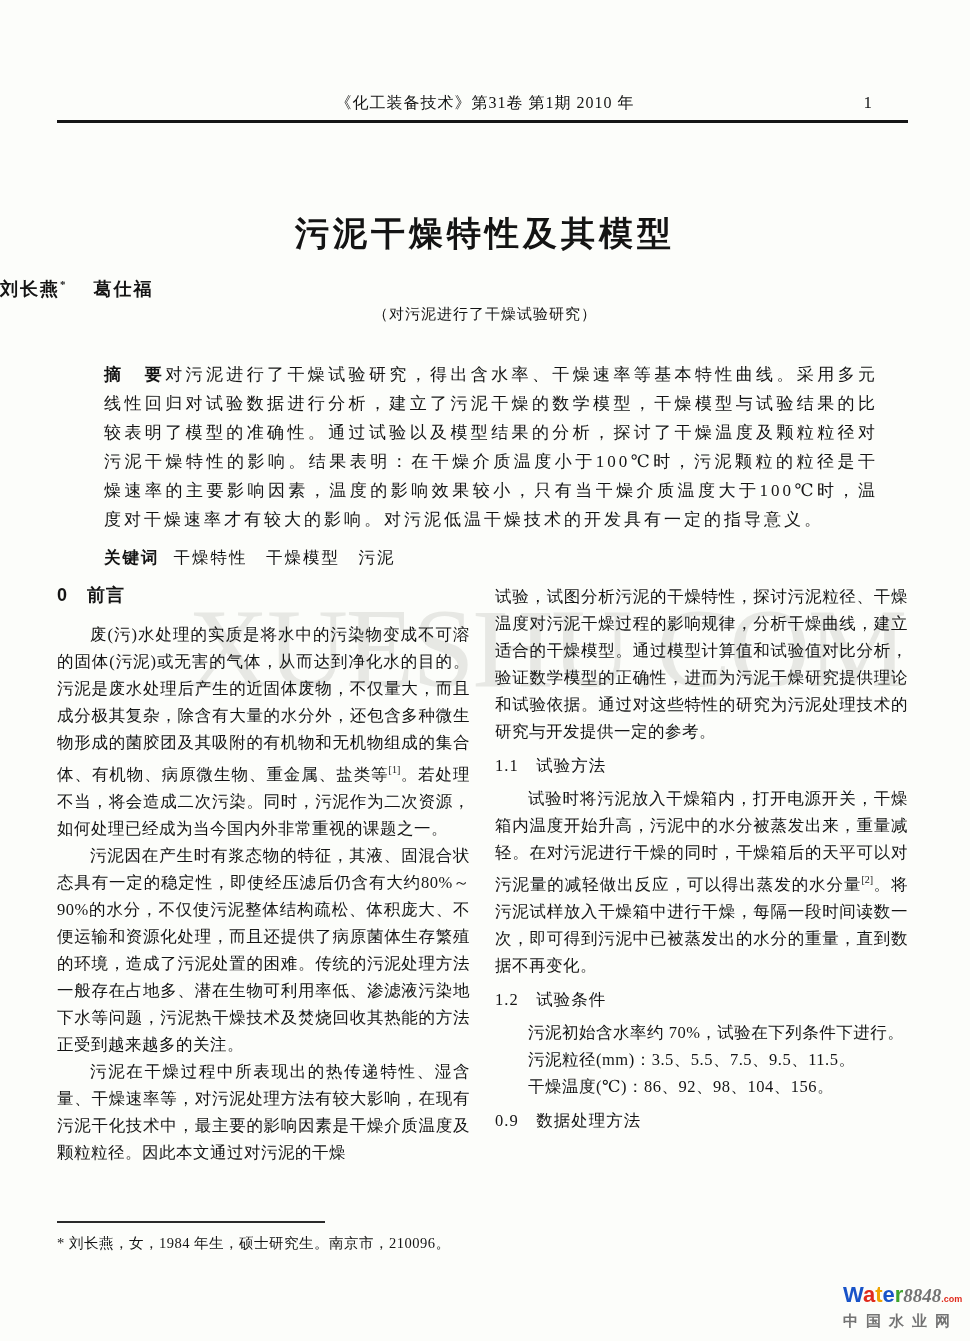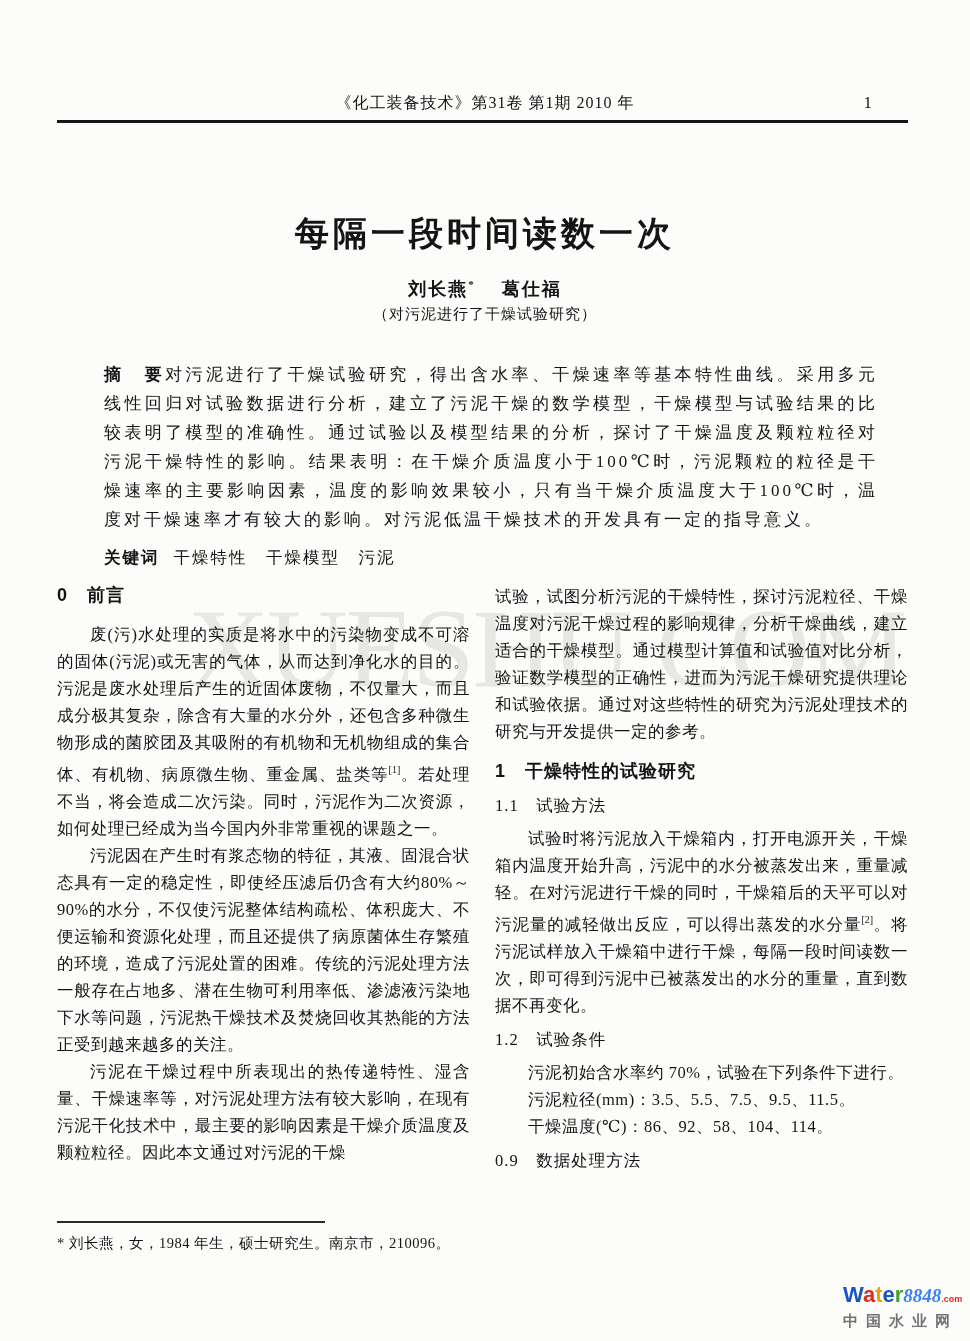--- a/index.html
+++ b/index.html
@@ -23,21 +23,21 @@
     position:absolute;top:120px;left:57px;width:851px;height:2.5px;
     background:#161616;z-index:2;
   }
   
   .title{
     position:absolute;top:188px;left:0;width:100%;text-align:center;
     font-family:"Liberation Sans","DejaVu Sans",sans-serif;
     font-size:34px;font-weight:bold;letter-spacing:4px;z-index:2;
   }
   .authors{
-    position:absolute;top:277px;left:0;width:100%;text-align:center;
+    position:absolute;top:277px;left:0;width:100%;
     font-size:18px;font-weight:bold;letter-spacing:2px;z-index:2;
   }
   .authors sup{font-size:11px;font-weight:bold;}
   .authors .name-gap{display:inline-block;width:26px;}
   .affiliation{
     position:absolute;top:305px;left:0;width:100%;text-align:center;
     font-size:15px;letter-spacing:1px;z-index:2;
   }
   
   .abstract{
@@ -92,41 +92,41 @@
     position:absolute;top:1284px;left:843px;width:124px;z-index:2;
     font-family:"Liberation Sans","DejaVu Sans",sans-serif;
   }
   .logo-top{white-space:nowrap;line-height:22px;}
   .logo-top .lw{font-size:22px;font-weight:bold;color:#1853c8;}
   .logo-top .la{font-size:22px;font-weight:bold;color:#e02a1c;}
   .logo-top .lt{font-size:22px;font-weight:bold;color:#f0a300;}
   .logo-top .le{font-size:22px;font-weight:bold;color:#1853c8;}
   .logo-top .lr{font-size:22px;font-weight:bold;color:#3fa32c;}
   .logo-top .lnum{
-    font-size:19px;font-weight:bold;font-style:italic;color:#3b82f6;
+    font-size:19px;font-weight:bold;font-style:italic;color:#737373;
     font-family:"Liberation Serif","DejaVu Serif",serif;
   }
   .logo-top .lcom{font-size:9px;font-weight:bold;color:#e02a1c;}
   .logo-cn{
     margin-top:2px;font-size:15px;font-weight:bold;color:#737373;
     letter-spacing:8px;white-space:nowrap;
   }
 </style>
 </head>
 <body>
 
 <div class="page">
 
   <div class="watermark">XUESHU.COM</div>
 
   <div class="journal-line">《化工装备技术》第31卷 第1期 2010 年</div>
   <div class="page-num">1</div>
   <div class="header-rule"></div>
 
-  <h1 class="title">每隔一段时间读数一次</h1>
+  <h1 class="title">污泥干燥特性及其模型</h1>
 
   <div class="authors">
     <span>刘长燕</span><sup>*</sup><span class="name-gap"></span><span>葛仕福</span>
   </div>
   <div class="affiliation">（对污泥进行了干燥试验研究）</div>
 
   <div class="abstract">
     <span class="label">摘　要</span><span>对污泥进行了干燥试验研究，得出含水率、干燥速率等基本特性曲线。采用多元线性回归对试验数据进行分析，建立了污泥干燥的数学模型，干燥模型与试验结果的比较表明了模型的准确性。通过试验以及模型结果的分析，探讨了干燥温度及颗粒粒径对污泥干燥特性的影响。结果表明：在干燥介质温度小于100℃时，污泥颗粒的粒径是干燥速率的主要影响因素，温度的影响效果较小，只有当干燥介质温度大于100℃时，温度对干燥速率才有较大的影响。对污泥低温干燥技术的开发具有一定的指导意义。</span>
   </div>
 
@@ -138,27 +138,26 @@
 
     <div class="col">
       <h2>0　前言</h2>
       <p class="indent"><span>废(污)水处理的实质是将水中的污染物变成不可溶的固体(污泥)或无害的气体，从而达到净化水的目的。污泥是废水处理后产生的近固体废物，不仅量大，而且成分极其复杂，除含有大量的水分外，还包含多种微生物形成的菌胶团及其吸附的有机物和无机物组成的集合体、有机物、病原微生物、重金属、盐类等</span><sup class="ref">[1]</sup><span>。若处理不当，将会造成二次污染。同时，污泥作为二次资源，如何处理已经成为当今国内外非常重视的课题之一。</span></p>
       <p class="indent">污泥因在产生时有浆态物的特征，其液、固混合状态具有一定的稳定性，即使经压滤后仍含有大约80%～90%的水分，不仅使污泥整体结构疏松、体积庞大、不便运输和资源化处理，而且还提供了病原菌体生存繁殖的环境，造成了污泥处置的困难。传统的污泥处理方法一般存在占地多、潜在生物可利用率低、渗滤液污染地下水等问题，污泥热干燥技术及焚烧回收其热能的方法正受到越来越多的关注。</p>
       <p class="indent">污泥在干燥过程中所表现出的热传递特性、湿含量、干燥速率等，对污泥处理方法有较大影响，在现有污泥干化技术中，最主要的影响因素是干燥介质温度及颗粒粒径。因此本文通过对污泥的干燥</p>
     </div>
 
     <div class="col">
       <p>试验，试图分析污泥的干燥特性，探讨污泥粒径、干燥温度对污泥干燥过程的影响规律，分析干燥曲线，建立适合的干燥模型。通过模型计算值和试验值对比分析，验证数学模型的正确性，进而为污泥干燥研究提供理论和试验依据。通过对这些特性的研究为污泥处理技术的研究与开发提供一定的参考。</p>
-      <h2 class="mid">1　干燥特性的试验研究</h2>
       <h3>1.1　试验方法</h3>
       <p class="indent"><span>试验时将污泥放入干燥箱内，打开电源开关，干燥箱内温度开始升高，污泥中的水分被蒸发出来，重量减轻。在对污泥进行干燥的同时，干燥箱后的天平可以对污泥量的减轻做出反应，可以得出蒸发的水分量</span><sup class="ref">[2]</sup><span>。将污泥试样放入干燥箱中进行干燥，每隔一段时间读数一次，即可得到污泥中已被蒸发出的水分的重量，直到数据不再变化。</span></p>
       <h3>1.2　试验条件</h3>
       <p class="indent">污泥初始含水率约 70%，试验在下列条件下进行。</p>
       <p class="indent">污泥粒径(mm)：3.5、5.5、7.5、9.5、11.5。</p>
-      <p class="indent">干燥温度(℃)：86、92、58、104、114。</p>
+      <p class="indent">干燥温度(℃)：86、92、98、104、156。</p>
       <h3>0.9　数据处理方法</h3>
     </div>
 
   </div>
 
   <div class="footnote-rule"></div>
   <div class="footnote">* 刘长燕，女，1984 年生，硕士研究生。南京市，210096。</div>
 
   <div class="logo">
     <div class="logo-top"><span class="lw">W</span><span class="la">a</span><span class="lt">t</span><span class="le">e</span><span class="lr">r</span><span class="lnum">8848</span><span class="lcom">.com</span></div>

